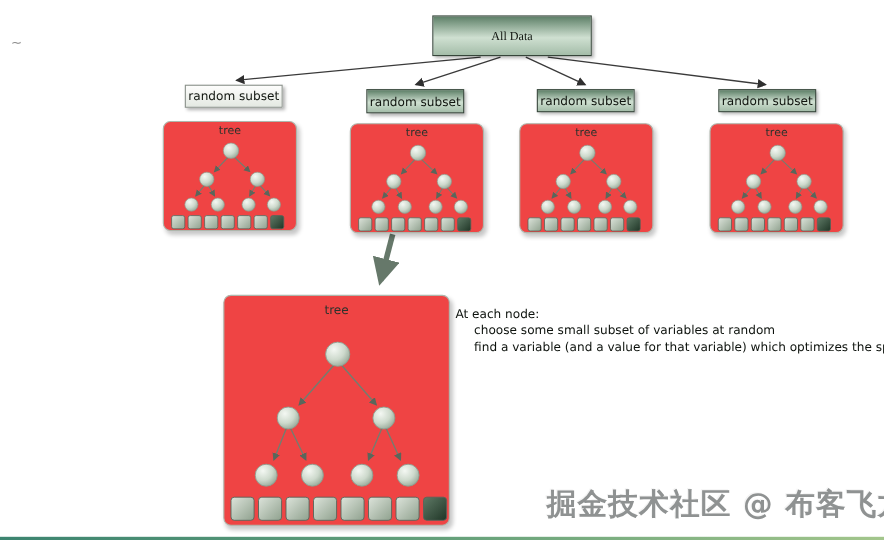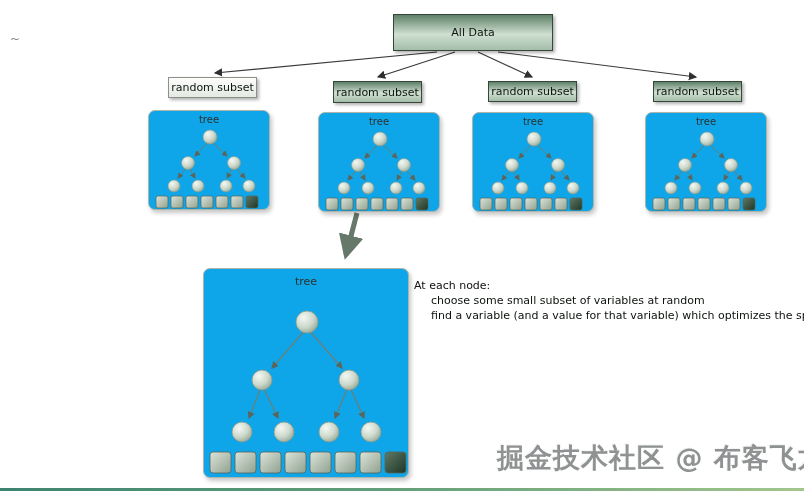--- a/index.html
+++ b/index.html
@@ -35,21 +35,21 @@
     background: linear-gradient(180deg, #5e8068 0%, #cfe0d1 55%, #a4bda9 100%);
     border-color: #36463a;
   }
   .box.light {
     background: linear-gradient(180deg, #fdfdfc 0%, #e4e9e2 100%);
     border-color: #8a918a;
   }
 
   .panel {
     position: absolute;
-    background: #0ea5e9;
+    background: #ef4444;
     border: 1px solid #aeb6ac;
     border-radius: 7px;
     box-shadow: 2px 3px 4px rgba(0,0,0,0.22);
   }
   .panel .tree-label {
     position: absolute;
     top: 3px;
     left: 0;
     width: 100%;
     text-align: center;
@@ -136,21 +136,21 @@
       <line x1="437" y1="52" x2="215" y2="73"></line>
       <line x1="455" y1="52" x2="378" y2="77"></line>
       <line x1="478" y1="52" x2="532" y2="77"></line>
       <line x1="498" y1="52" x2="696" y2="77"></line>
     </g>
     <line x1="357" y1="213" x2="346" y2="255" stroke="#66786a" stroke-width="5" marker-end="url(#arrBig)"></line>
   </svg>
 
   <span class="stray-mark">~</span>
 
-  <div class="box green" style="left:393px; top:14px; width:160px; height:37px;">
+  <div class="box green" style="left:393px; top:14px; width:145px; height:37px;font-family:Liberation Serif, serif;">
     <span>All Data</span>
   </div>
 
   <div class="box light" style="left:168px; top:77px; width:89px; height:21px;">
     <span>random subset</span>
   </div>
   <div class="box green" style="left:333px; top:81px; width:89px; height:22px;">
     <span>random subset</span>
   </div>
   <div class="box green" style="left:488px; top:81px; width:89px; height:21px;">

